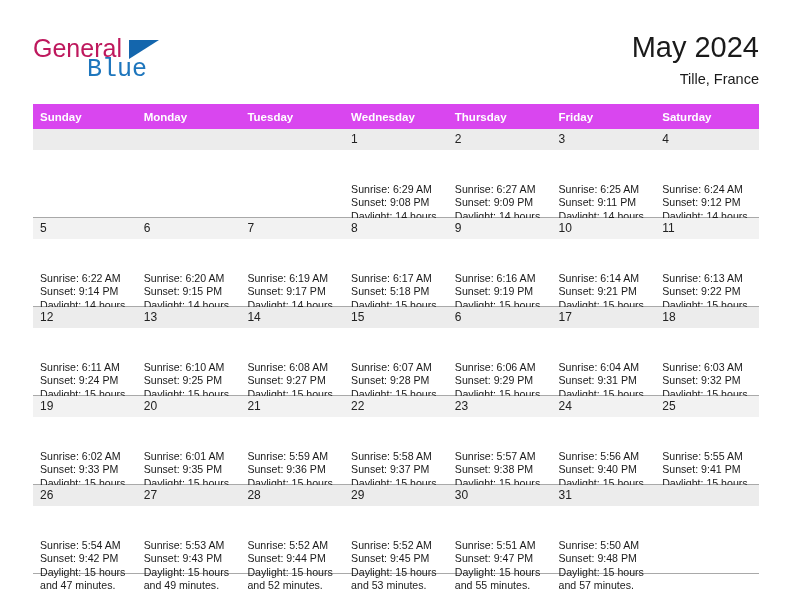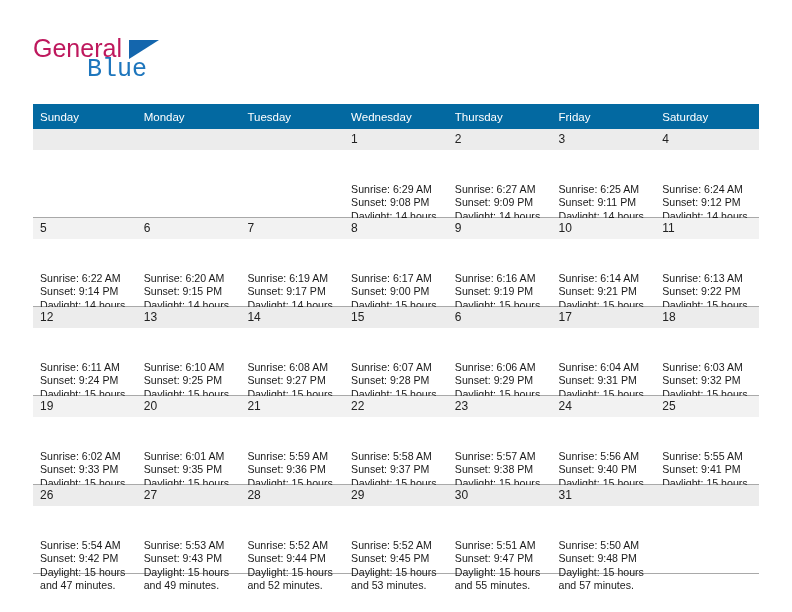--- a/index.html
+++ b/index.html
@@ -86,24 +86,24 @@
   
   .calendar {
     position: absolute;
     left: 33px;
     top: 104px;
     width: 726px;
     border-collapse: collapse;
     table-layout: fixed;
   }
   .calendar th {
-    background: #0369a1;
+    background: #d946ef;
     color: #ffffff;
     font-size: 11.5px;
-    font-weight: normal;
+    font-weight: bold;
     text-align: left;
     padding: 6px 0 6px 7px;
     height: 13px;
     border: none;
   }
   .calendar td {
     vertical-align: top;
     padding: 0;
     border: none;
     border-bottom: 1px solid #a9a9a9;
@@ -149,20 +149,24 @@
 <div class="page">
 
   <div class="header">
 
     <div class="brand">
       <span class="brand-general">General</span>
       <span class="brand-tri"></span>
       <span class="brand-blue">Blue</span>
     </div>
 
+    <div class="title-block">
+      <div class="cal-title">May 2024</div>
+      <div class="cal-subtitle">Tille, France</div>
+    </div>
 
   </div>
 
   <table class="calendar">
     <thead>
       <tr>
         <th>Sunday</th>
         <th>Monday</th>
         <th>Tuesday</th>
         <th>Wednesday</th>
@@ -258,21 +262,21 @@
                 <div>Sunset: 9:17 PM</div>
                 <div class="wrap">Daylight: 14 hours and 57 minutes.</div>
               </div>
             </div>
           </td>
           <td>
             <div class="cell-inner">
               <span class="daynum">8</span>
               <div class="info">
                 <div>Sunrise: 6:17 AM</div>
-                <div>Sunset: 9:00 PM</div>
+                <div>Sunset: 5:18 PM</div>
                 <div class="wrap">Daylight: 15 hours and 6 minutes.</div>
               </div>
             </div>
           </td>
           <td>
             <div class="cell-inner">
               <span class="daynum">9</span>
               <div class="info">
                 <div>Sunrise: 6:16 AM</div>
                 <div>Sunset: 9:19 PM</div>

